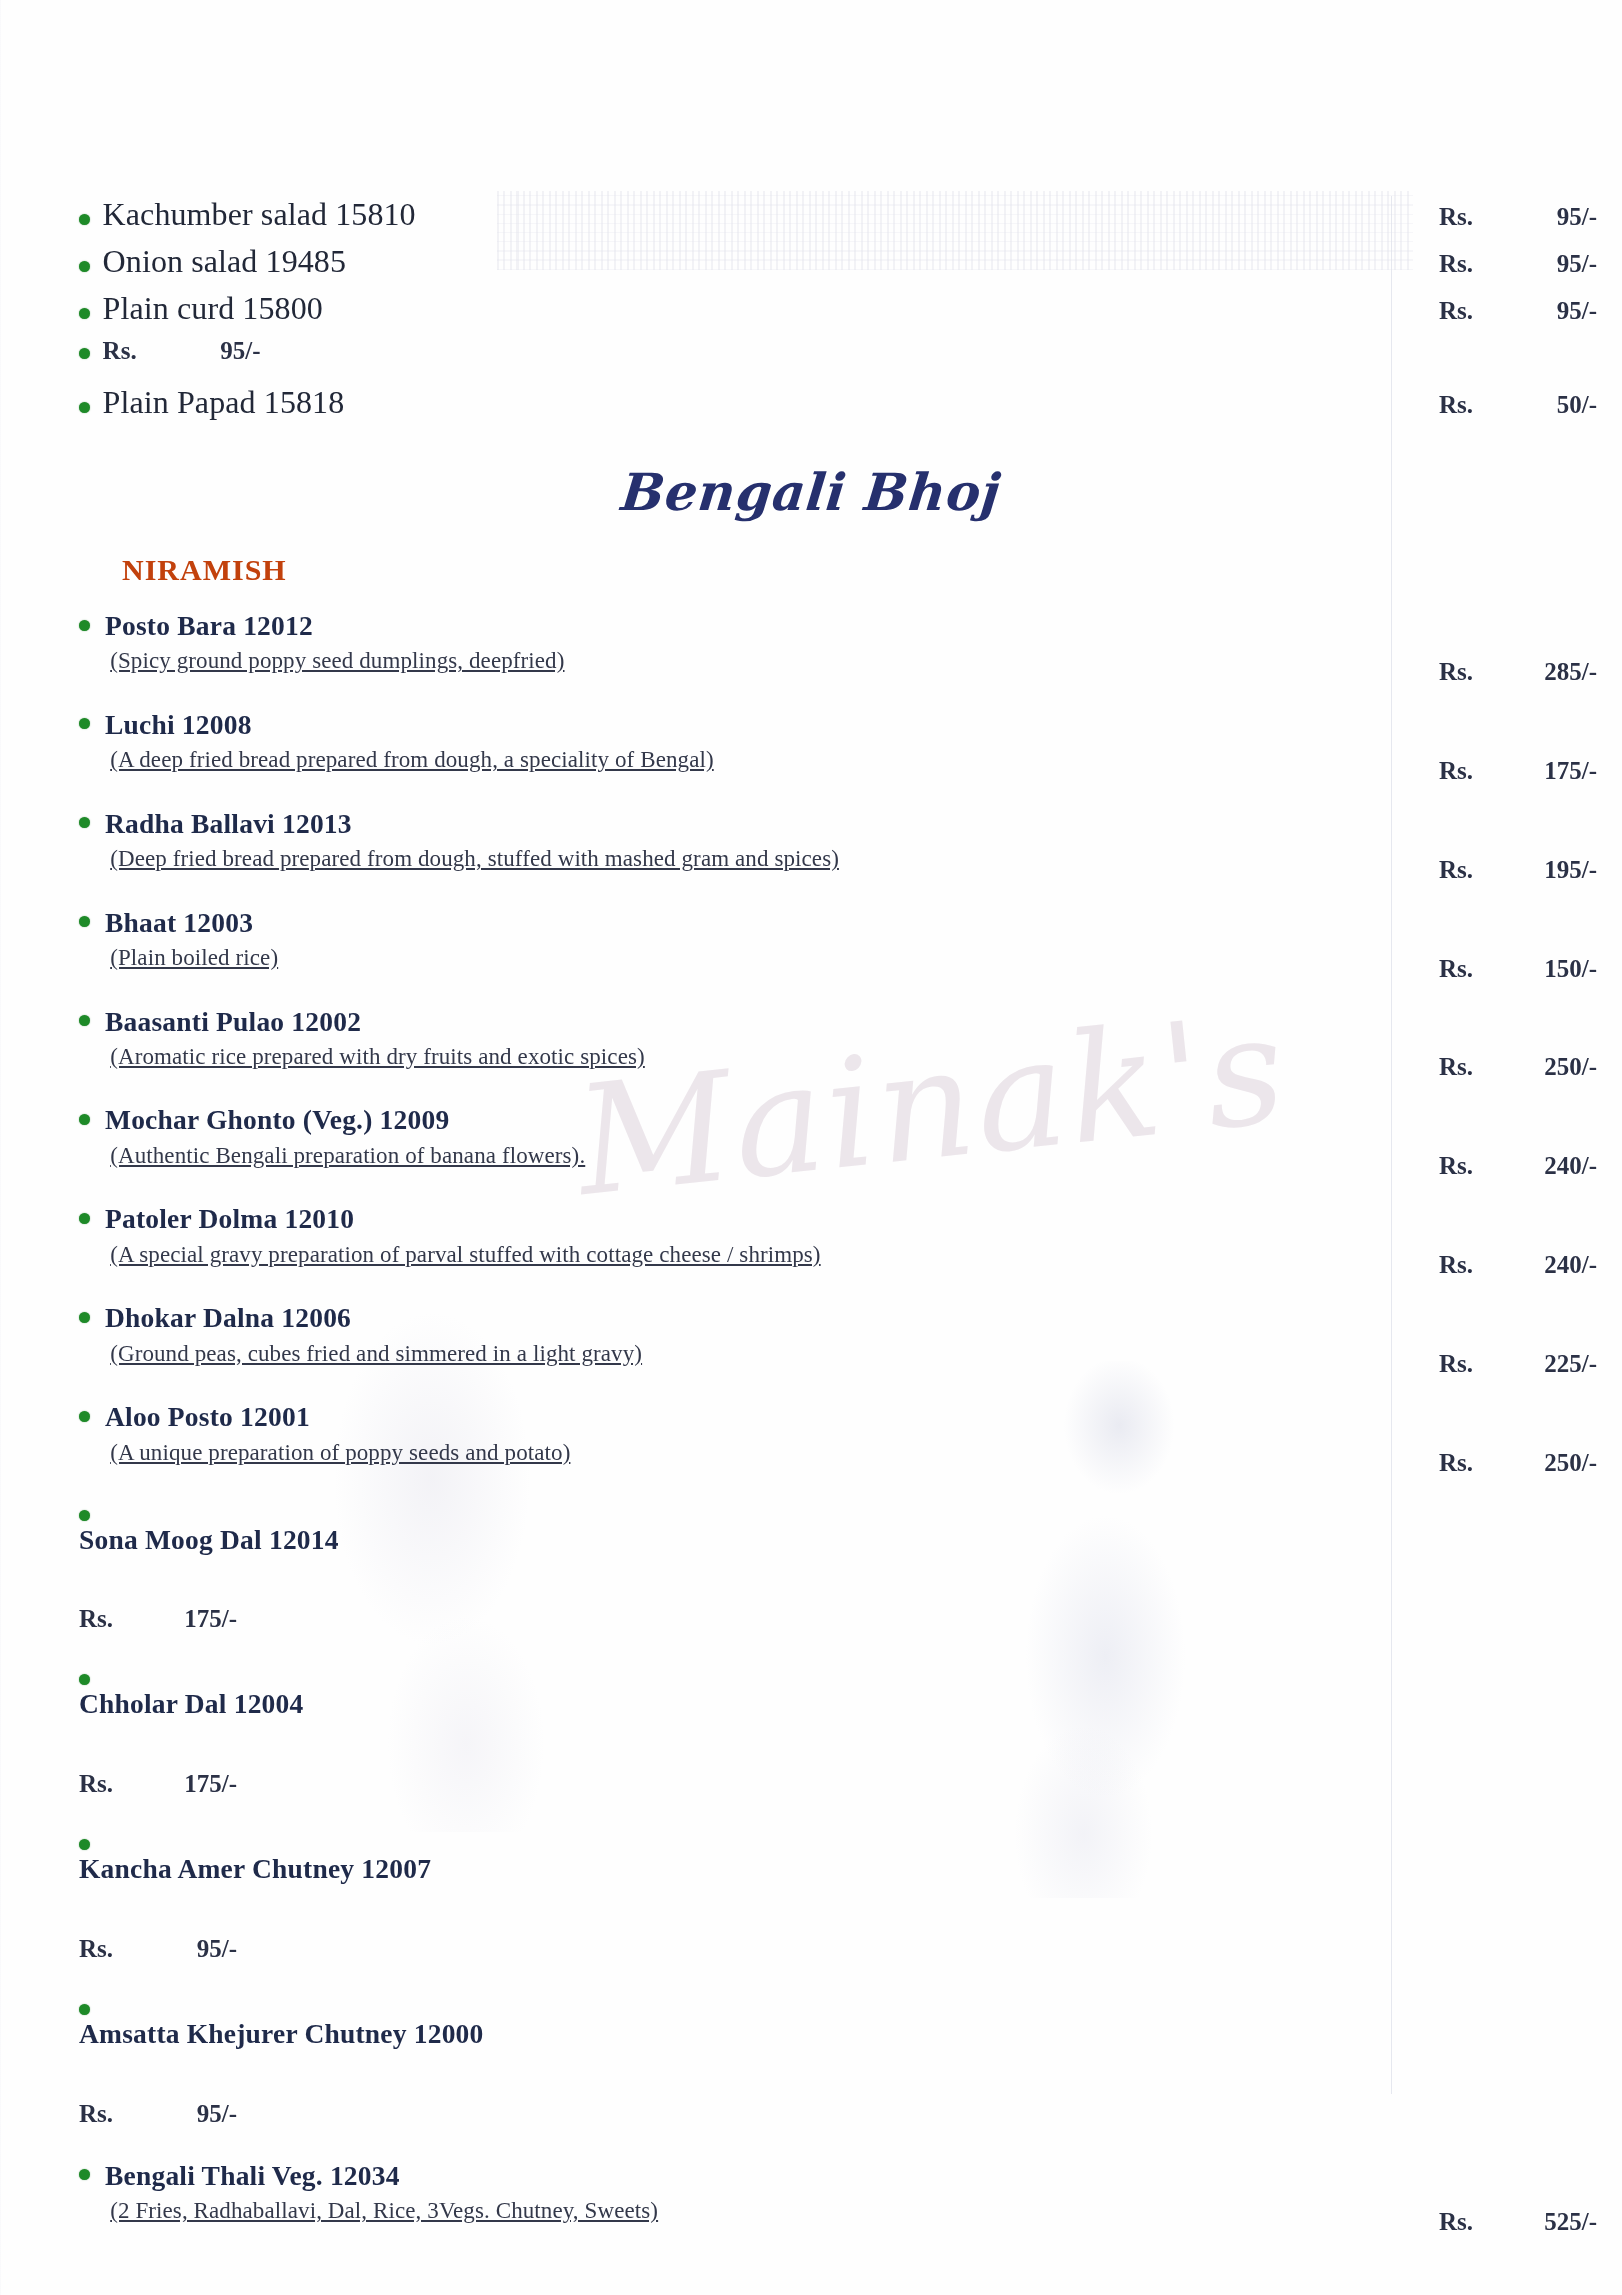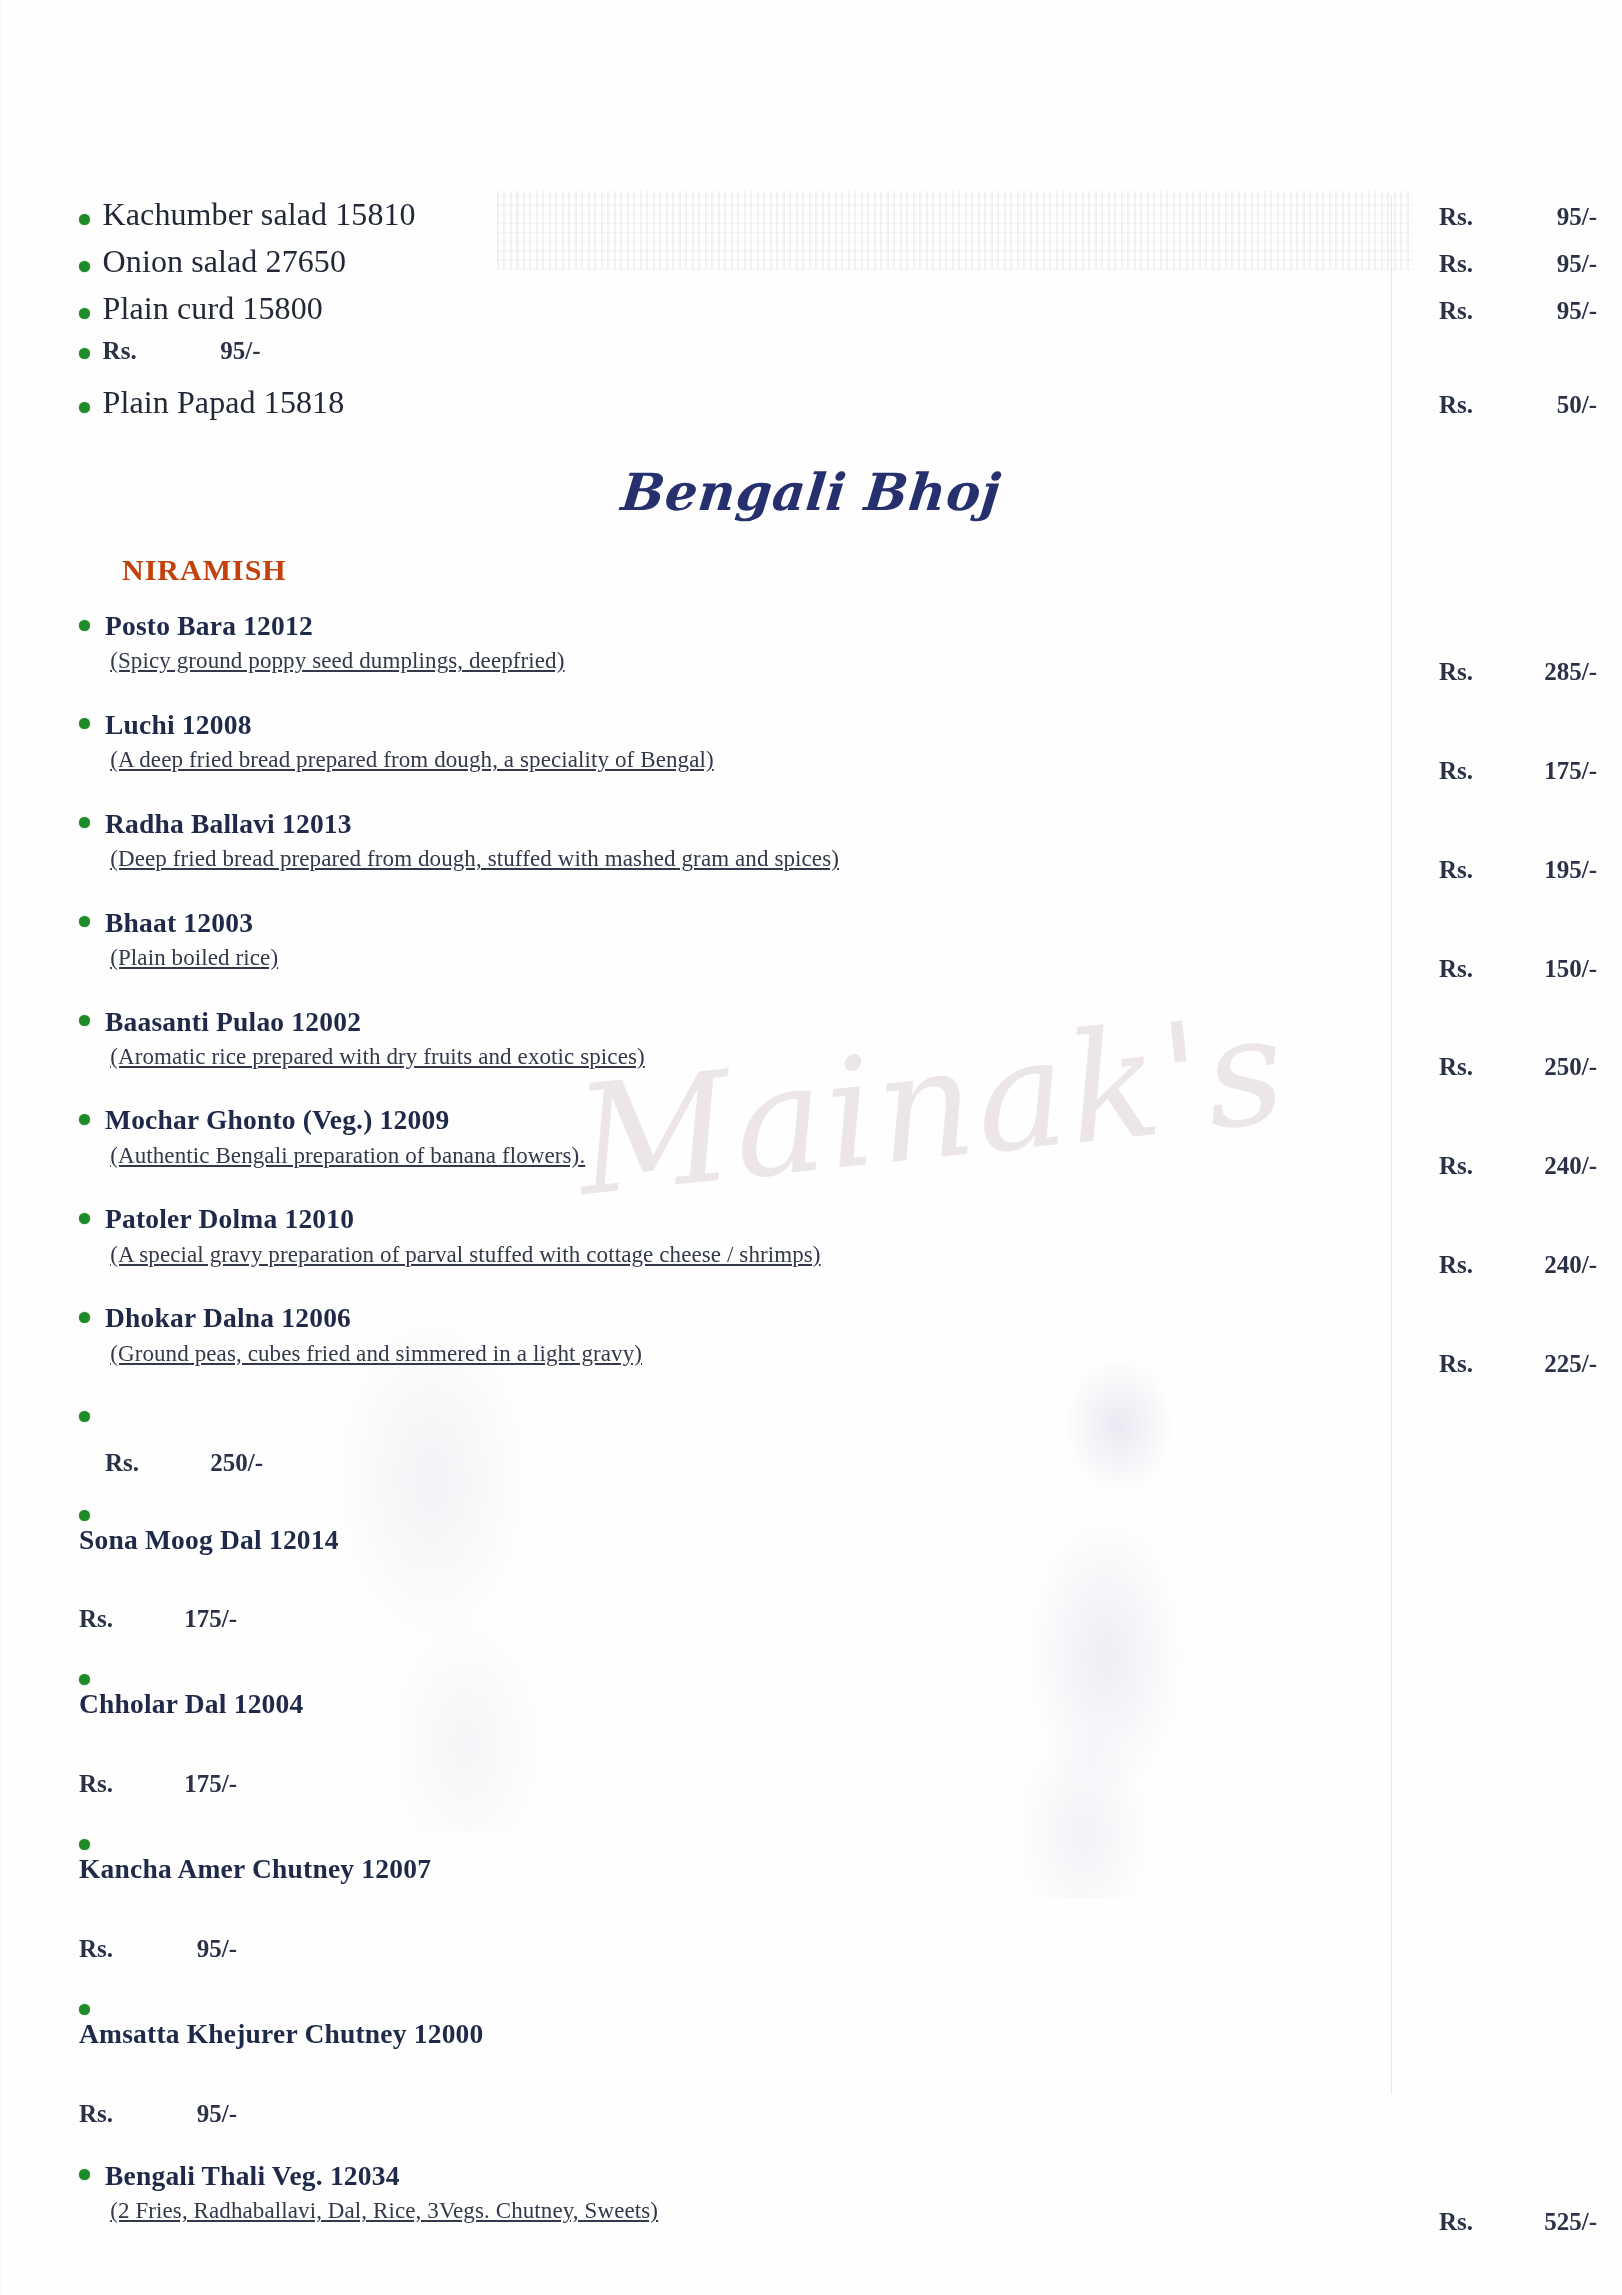--- a/index.html
+++ b/index.html
@@ -255,21 +255,21 @@
           <span class="name">Kachumber salad 15810</span>
           <span class="price">
             <span class="cur">Rs.</span>
             <span class="amt">95/-</span>
           </span>
         </div>
         <div class="simple-row">
           <span class="bullet">
             <span class="dot"></span>
           </span>
-          <span class="name">Onion salad 27650</span>
+          <span class="name">Onion salad 19485</span>
           <span class="price">
             <span class="cur">Rs.</span>
             <span class="amt">95/-</span>
           </span>
         </div>
         <div class="simple-row">
           <span class="bullet">
             <span class="dot"></span>
           </span>
           <span class="name">Plain curd 15800</span>
@@ -386,20 +386,24 @@
             <div class="dname">Dhokar Dalna 12006</div>
             <div class="ddesc">(Ground peas, cubes fried and simmered in a light gravy)</div>
           </div>
           <span class="price">
             <span class="cur">Rs.</span>
             <span class="amt">225/-</span>
           </span>
         </div>
         <div class="dish">
           <span class="bullet"><span class="dot"></span></span>
+          <div class="body">
+            <div class="dname">Aloo Posto 12001</div>
+            <div class="ddesc">(A unique preparation of poppy seeds and potato)</div>
+          </div>
           <span class="price">
             <span class="cur">Rs.</span>
             <span class="amt">250/-</span>
           </span>
         </div>
         <div class="dish no-desc">
           <span class="bullet"><span class="dot"></span></span>
           <div class="body">
             <div class="dname">Sona Moog Dal 12014</div>
           </div>

